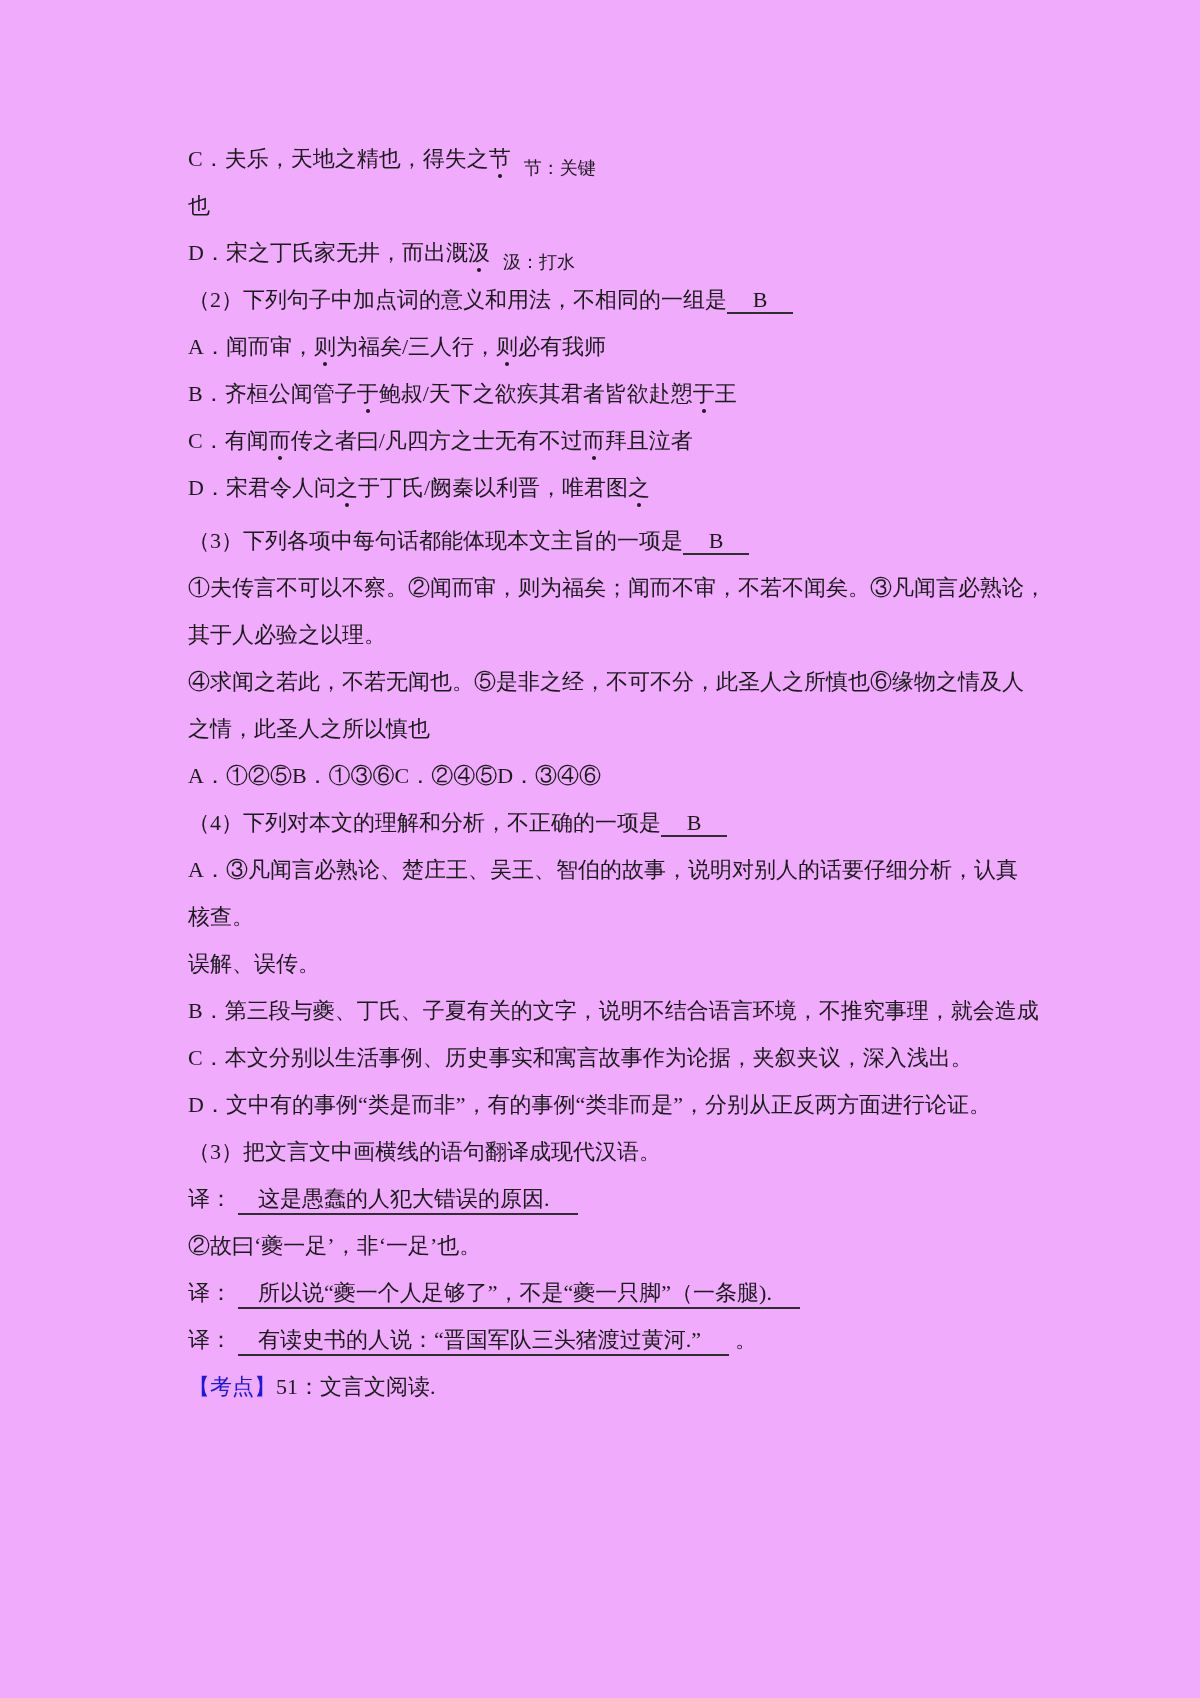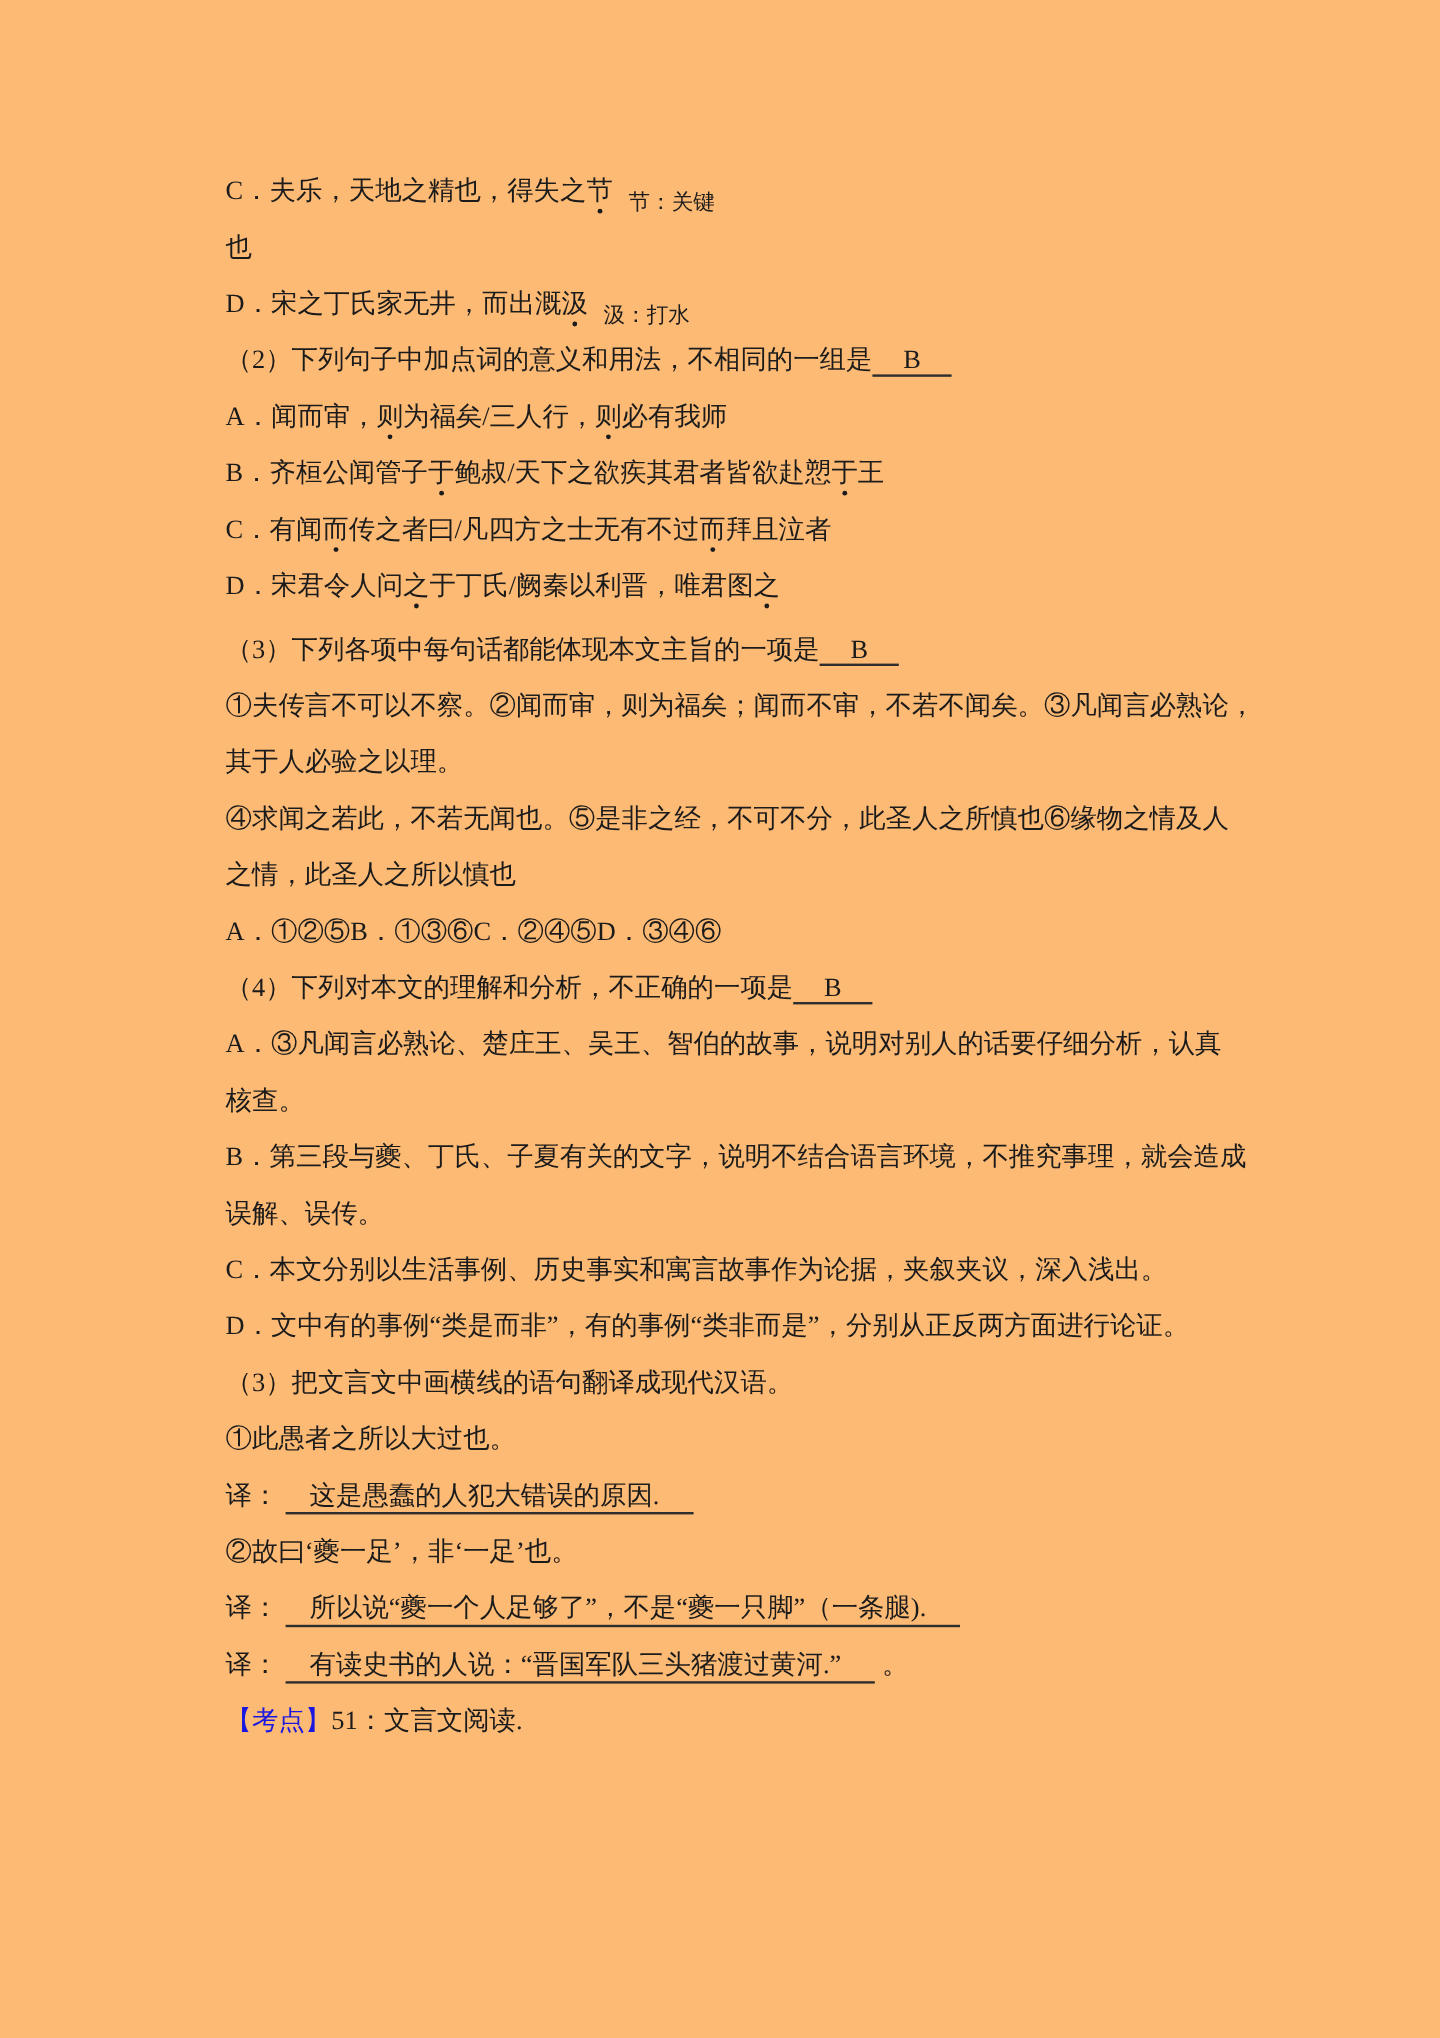--- a/index.html
+++ b/index.html
@@ -6,21 +6,21 @@
     --text-color:#1b1b1b;
     --accent-blue:#1a17e0;
     --rule-color:#2e2e2e;
   }
   html,body{margin:0;padding:0;background:#ffffff;}
   .page{
     position:relative;
     width:1200px;
     height:1698px;
     margin:0 auto;
-    background:#fdba74;
+    background:#f0abfc;
     box-sizing:border-box;
     padding:146px 180px 0 188px;
     font-family:"Liberation Serif","DejaVu Serif",serif;
     font-size:22px;
     color:var(--text-color);
     overflow:hidden;
   }
   .line{
     height:26px;
     line-height:26px;
@@ -86,25 +86,24 @@
       <div class="line" data-name="q2-option-d"><span class="seg" data-name="text-run">D．宋君令人问</span><span class="seg em" data-name="emphasized-char">之</span><span class="seg" data-name="text-run">于丁氏/阙秦以利晋，唯君图</span><span class="seg em" data-name="emphasized-char">之</span></div>
       <div class="line" data-name="q3-prompt"><span class="seg" data-name="text-run">（3）下列各项中每句话都能体现本文主旨的一项是</span><span class="seg blank" data-name="answer-blank">B</span></div>
       <div class="line" data-name="q3-passage-line1"><span class="seg" data-name="text-run">①夫传言不可以不察。②闻而审，则为福矣；闻而不审，不若不闻矣。③凡闻言必熟论，</span></div>
       <div class="line" data-name="q3-passage-line2"><span class="seg" data-name="text-run">其于人必验之以理。</span></div>
       <div class="line" data-name="q3-passage-line3"><span class="seg" data-name="text-run">④求闻之若此，不若无闻也。⑤是非之经，不可不分，此圣人之所慎也⑥缘物之情及人</span></div>
       <div class="line" data-name="q3-passage-line4"><span class="seg" data-name="text-run">之情，此圣人之所以慎也</span></div>
       <div class="line" data-name="q3-options"><span class="seg" data-name="text-run">A．①②⑤B．①③⑥C．②④⑤D．③④⑥</span></div>
       <div class="line" data-name="q4-prompt"><span class="seg" data-name="text-run">（4）下列对本文的理解和分析，不正确的一项是</span><span class="seg blank" data-name="answer-blank">B</span></div>
       <div class="line" data-name="q4-option-a-line1"><span class="seg" data-name="text-run">A．③凡闻言必熟论、楚庄王、吴王、智伯的故事，说明对别人的话要仔细分析，认真</span></div>
       <div class="line" data-name="q4-option-a-line2"><span class="seg" data-name="text-run">核查。</span></div>
+      <div class="line" data-name="q4-option-b-line2"><span class="seg" data-name="text-run">误解、误传。</span></div>
       <div class="line" data-name="q4-option-b-line1"><span class="seg" data-name="text-run">B．第三段与夔、丁氏、子夏有关的文字，说明不结合语言环境，不推究事理，就会造成</span></div>
-      <div class="line" data-name="q4-option-b-line2"><span class="seg" data-name="text-run">误解、误传。</span></div>
       <div class="line" data-name="q4-option-c"><span class="seg" data-name="text-run">C．本文分别以生活事例、历史事实和寓言故事作为论据，夹叙夹议，深入浅出。</span></div>
       <div class="line" data-name="q4-option-d"><span class="seg" data-name="text-run">D．文中有的事例“类是而非”，有的事例“类非而是”，分别从正反两方面进行论证。</span></div>
       <div class="line" data-name="q5-prompt"><span class="seg" data-name="text-run">（3）把文言文中画横线的语句翻译成现代汉语。</span></div>
-      <div class="line" data-name="q5-sentence-1"><span class="seg" data-name="text-run">①此愚者之所以大过也。</span></div>
       <div class="line" data-name="q5-translation-1"><span class="seg" data-name="text-run">译：</span><span class="seg answer" data-name="answer-underline">这是愚蠢的人犯大错误的原因.</span></div>
       <div class="line" data-name="q5-sentence-2"><span class="seg" data-name="text-run">②故曰‘夔一足’，非‘一足’也。</span></div>
       <div class="line" data-name="q5-translation-2"><span class="seg" data-name="text-run">译：</span><span class="seg answer" data-name="answer-underline">所以说“夔一个人足够了”，不是“夔一只脚”（一条腿).</span></div>
       <div class="line" data-name="q5-translation-3"><span class="seg" data-name="text-run">译：</span><span class="seg answer" data-name="answer-underline">有读史书的人说：“晋国军队三头猪渡过黄河.”</span><span class="seg" data-name="text-run">。</span></div>
       <div class="line" data-name="kaodian"><span class="seg blue" data-name="topic-label">【考点】</span><span class="seg" data-name="text-run">51：文言文阅读.</span></div>
     </div>
 </div>
 
 </body></html>

